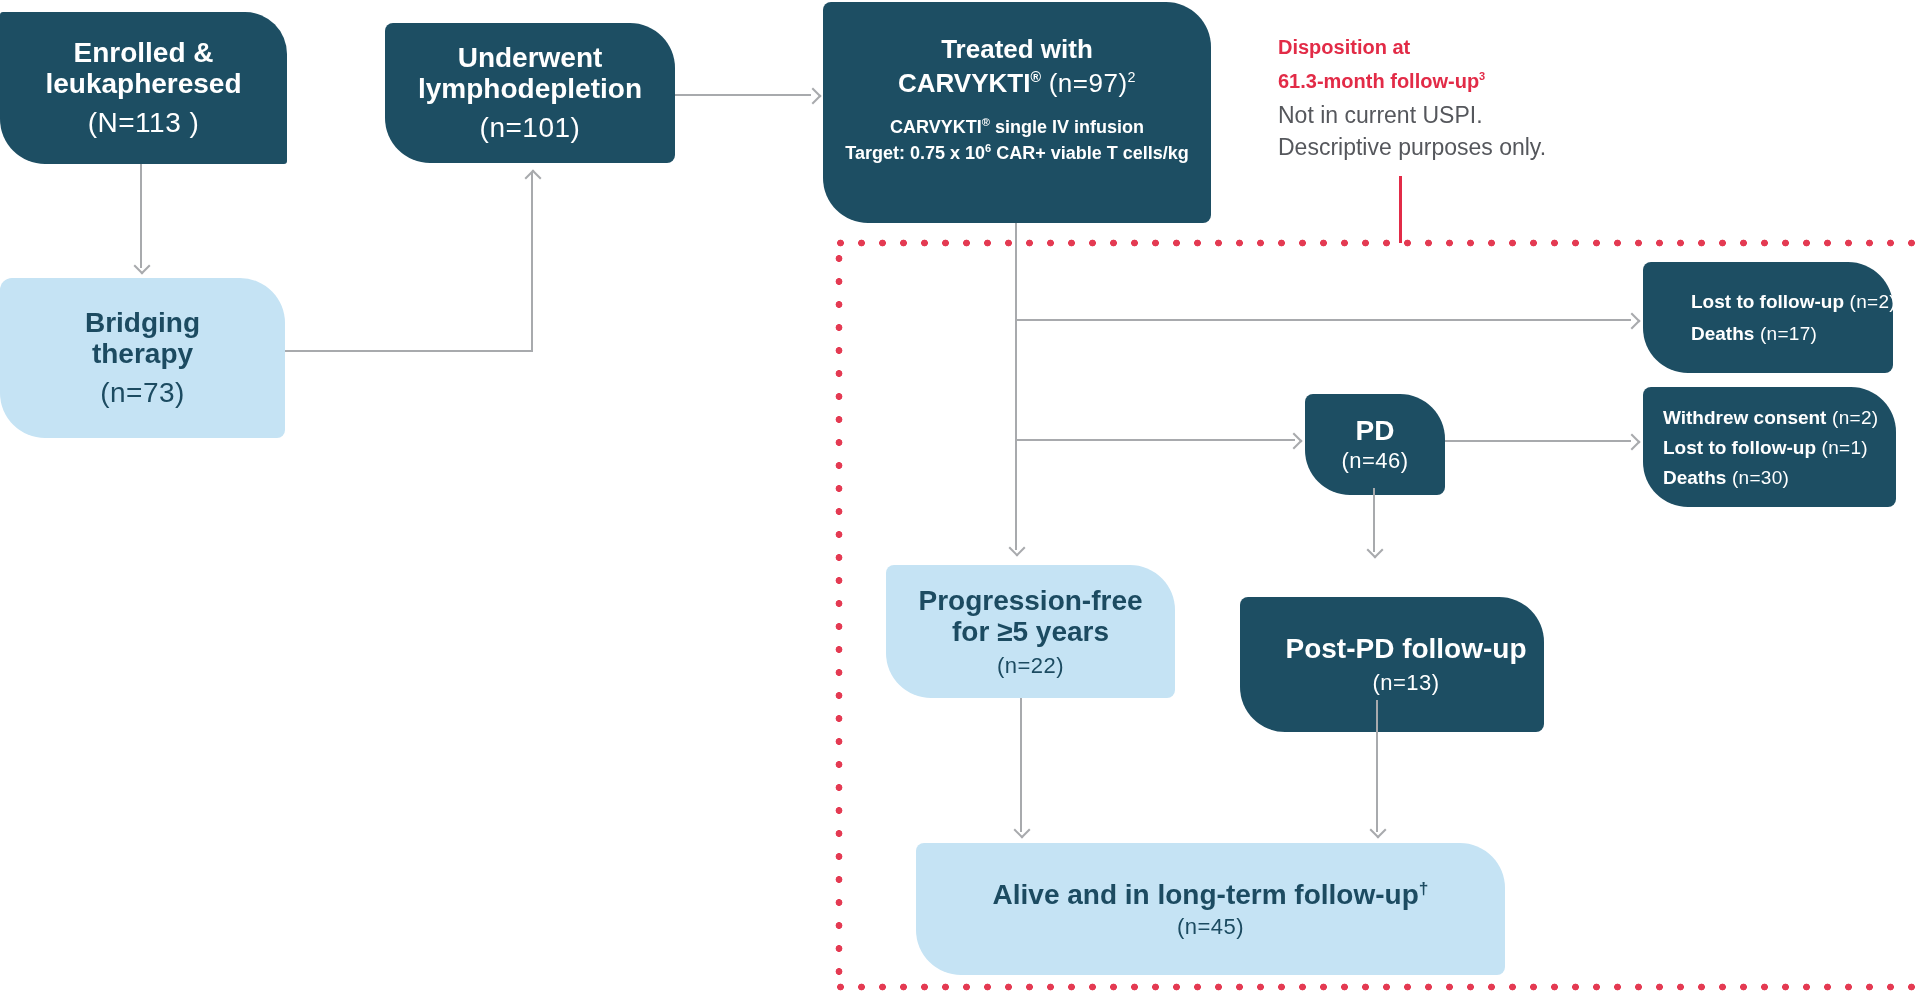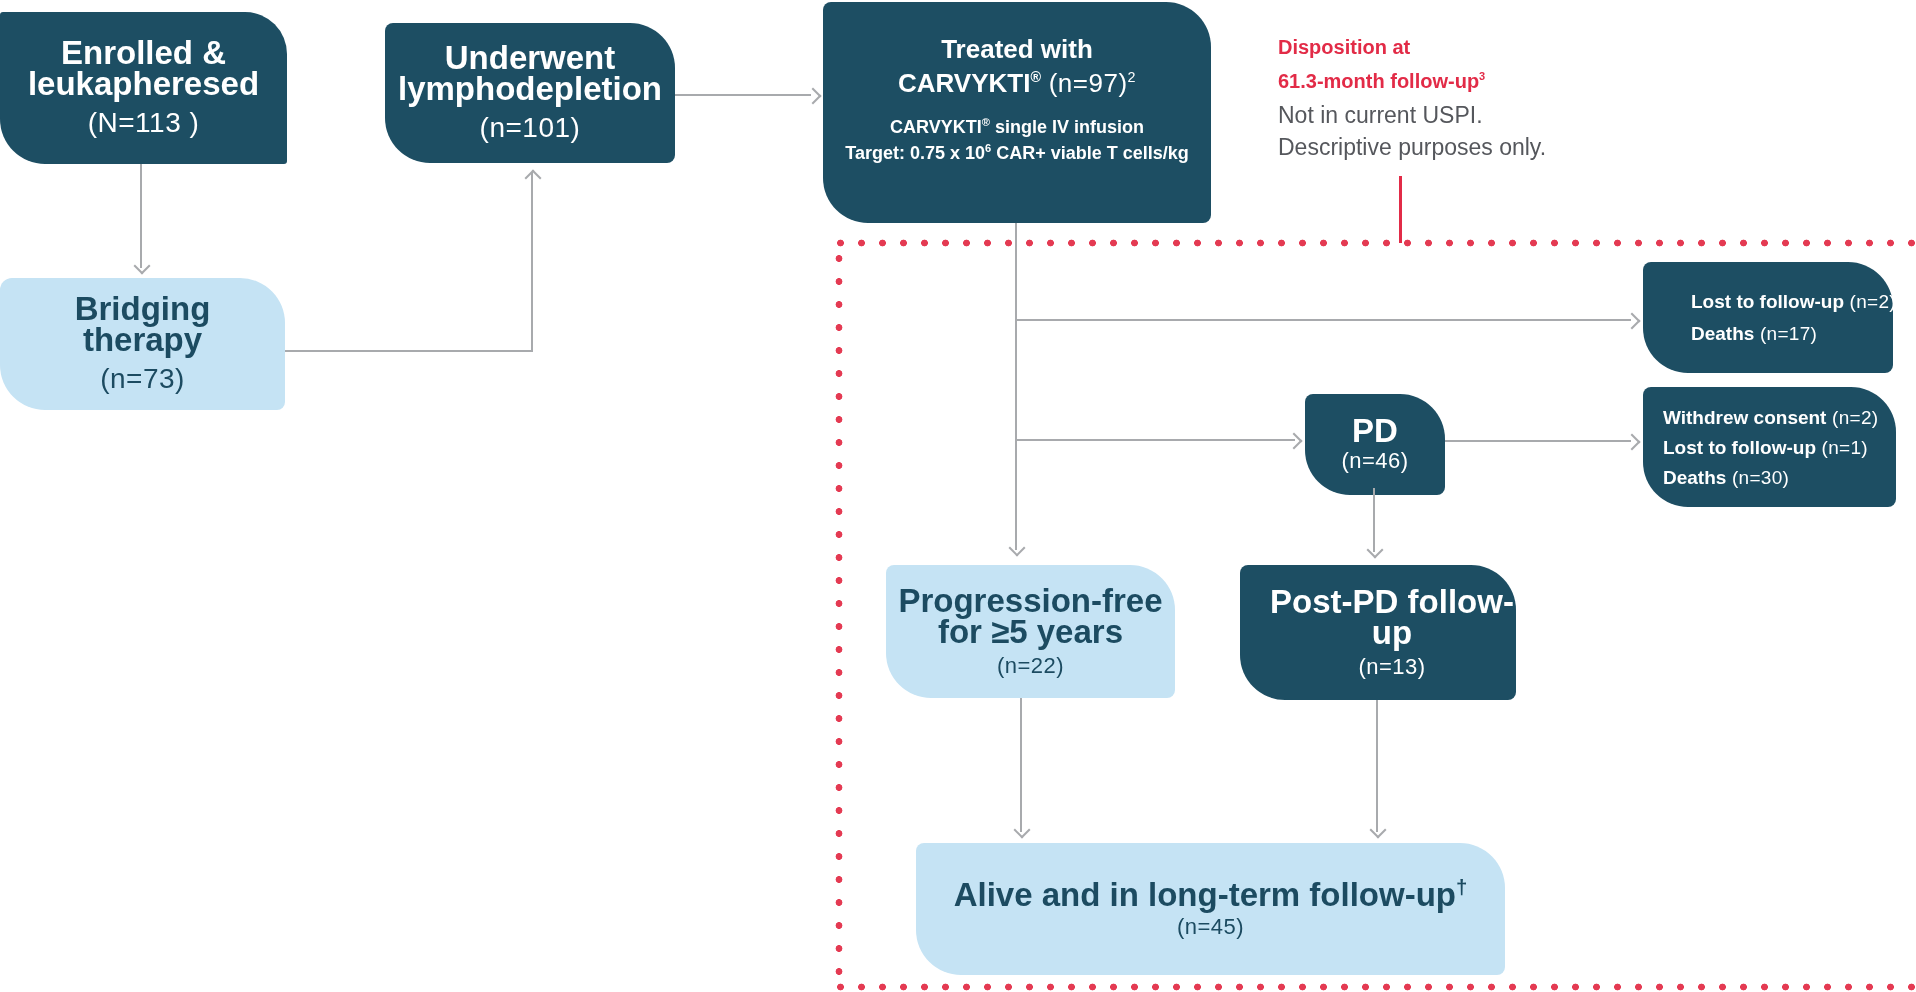--- a/index.html
+++ b/index.html
@@ -8,21 +8,21 @@
     font-family:"Liberation Sans",sans-serif;
   }
   
   .box{
     position:absolute;box-sizing:border-box;
     display:flex;flex-direction:column;justify-content:center;align-items:center;
     text-align:center;border-radius:8px 45px 8px 45px;
   }
   .dark{background:#1D4E63;color:#ffffff;}
   .light{background:#C5E3F4;color:#1C4B61;}
-  .t1{font-weight:700;font-size:33px;line-height:31px;}
+  .t1{font-weight:700;font-size:28px;line-height:31px;}
   .t1.big{font-size:26px;line-height:34px;}
   .nline{font-weight:400;font-size:28px;letter-spacing:.5px;margin-top:8px;}
   .thin{font-weight:400;letter-spacing:.5px;}
   .sub{font-weight:700;font-size:18px;line-height:26px;white-space:nowrap;}
   .subwrap{margin-top:14px;}
   .sup{font-size:.55em;vertical-align:super;line-height:0;}
   .supsm{font-size:.62em;vertical-align:super;line-height:0;}
   
   .facts{align-items:flex-start;text-align:left;padding-left:20px;gap:11px;}
   .facts .fl{font-size:19px;line-height:21px;white-space:nowrap;}
@@ -96,21 +96,21 @@
       <div>Disposition at</div>
       <div><span>61.3-month follow-up</span><span class="sup">3</span></div>
     </div>
     <div class="nt">
       <div>Not in current USPI.</div>
       <div>Descriptive purposes only.</div>
     </div>
   </div>
   <div class="redline" style="left:1399px;top:176px;width:3px;height:67px;"></div>
 
-  <div class="box light" style="left:0;top:278px;width:285px;height:132px;border-radius:12px 45px 8px 45px;">
+  <div class="box light" style="left:0;top:278px;width:285px;height:160px;border-radius:12px 45px 8px 45px;">
     <div class="t1">
       <div>Bridging</div>
       <div>therapy</div>
     </div>
     <div class="nline">(n=73)</div>
   </div>
 
   <div class="dots-h" style="left:830px;top:239px;width:1086px;"></div>
   <div class="dots-v" style="left:835px;top:247px;height:736px;"></div>
   <div class="dots-h" style="left:830px;top:983px;width:1086px;"></div>
@@ -132,21 +132,21 @@
   </div>
 
   <div class="box light" style="left:886px;top:565px;width:289px;height:133px;">
     <div class="t1">
       <div>Progression-free</div>
       <div>for ≥5 years</div>
     </div>
     <div class="nline" style="font-size:22px;margin-top:6px;">(n=22)</div>
   </div>
 
-  <div class="box dark" style="left:1240px;top:565px;width:276px;height:135px;padding-left:28px;">
+  <div class="box dark" style="left:1240px;top:597px;width:304px;height:135px;padding-left:28px;">
     <div class="t1">Post-PD follow-up</div>
     <div class="nline" style="font-size:22px;margin-top:6px;">(n=13)</div>
   </div>
 
   <div class="box light" style="left:916px;top:843px;width:589px;height:132px;">
     <div class="t1">
       <span>Alive and in long-term follow-up</span><span class="supsm">†</span>
     </div>
     <div class="nline" style="font-size:22px;margin-top:4px;">(n=45)</div>
   </div>

